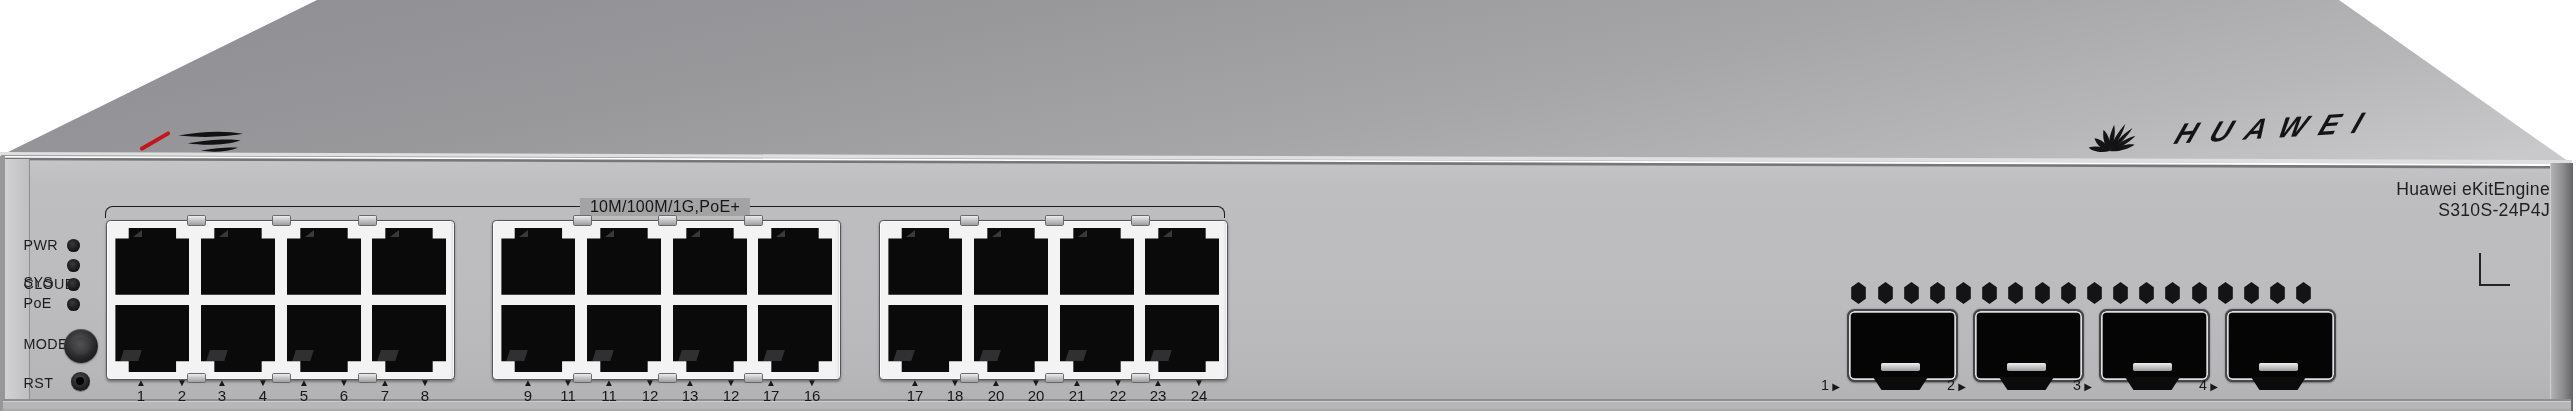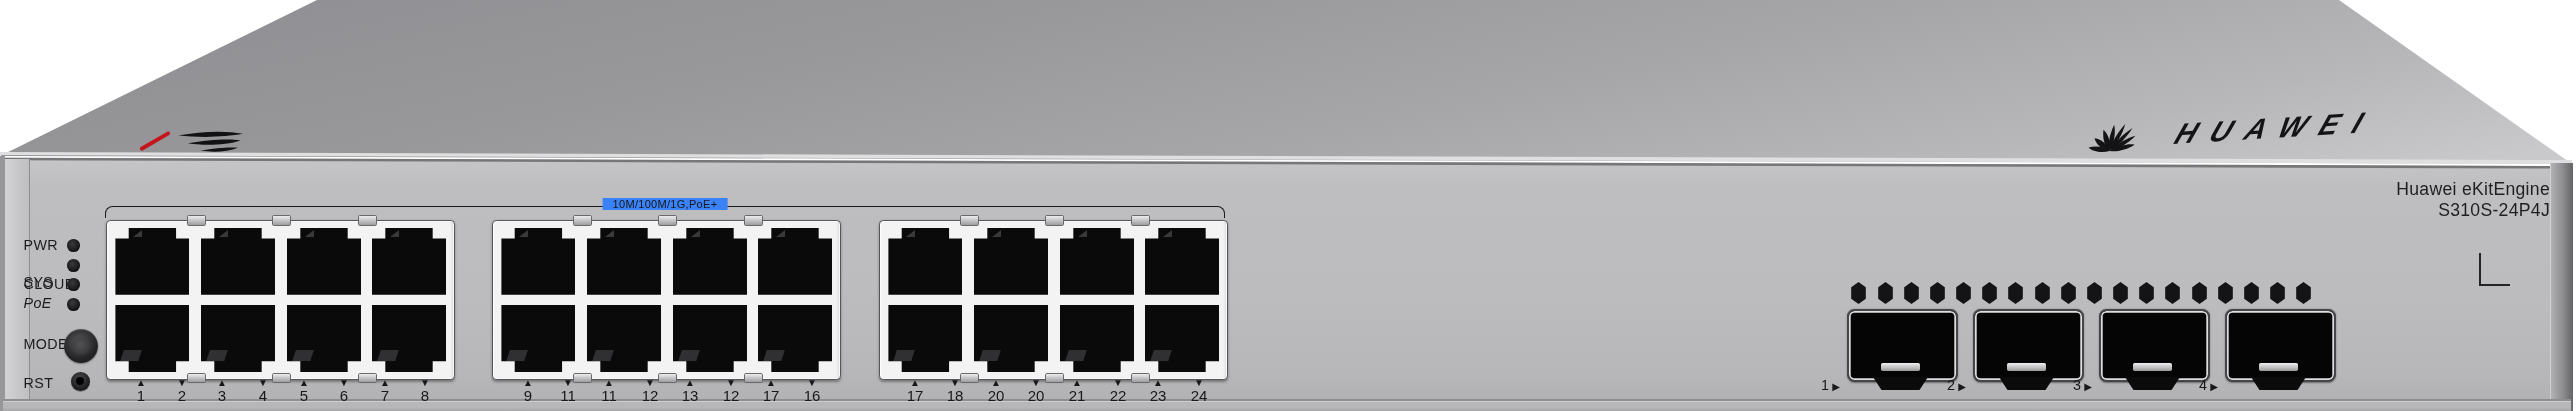--- a/index.html
+++ b/index.html
@@ -51,21 +51,21 @@
     background:radial-gradient(circle at 45% 40%,#525254,#39393b 70%);}
   .rst-btn{left:71px;top:372px;width:18.5px;height:18.5px;border-radius:50%;
     background:radial-gradient(circle at 45% 35%,#4a4a4c,#1d1d1f 65%);
     box-shadow:0 0.8px 0.8px rgba(0,0,0,.4);}
   .rst-btn-inner{left:5px;top:5px;width:8.4px;height:8.4px;border-radius:50%;background:#000;}
 
   
   .bracket{height:11px;border-top:1.7px solid #1b1b1d;border-left:1.7px solid #1b1b1d;
     border-right:1.7px solid #1b1b1d;border-radius:7.5px 7.5px 0 0;}
   .bracket .bk-label{position:absolute;left:50%;top:-9.2px;transform:translateX(-50%);
-    background:#3b82f6;padding:0 10px;font-size:11px;letter-spacing:0.3px;color:#161618;white-space:nowrap;}
+    background:#a3a3a3;padding:0 10px;font-size:16px;letter-spacing:0.3px;color:#161618;white-space:nowrap;}
 
   
   .port-group{position:absolute;width:347px;height:158px;background:#f3f3f4;
     border:1.7px solid #55555a;border-radius:4.2px;
     box-shadow:0 1.7px 2.5px rgba(0,0,0,.35), inset 0 0 0 0.8px #ffffff, inset -1.7px 0 2.5px rgba(0,0,0,.12);}
   .jack{position:absolute;width:74px;height:67px;background:#0a0a0b;}
   .jack-top{clip-path:polygon(18% 0,82% 0,82% 16%,100% 16%,100% 100%,0 100%,0 16%,18% 16%);}
   .jack-bottom{clip-path:polygon(0 0,100% 0,100% 84%,82% 84%,82% 100%,18% 100%,18% 84%,0 84%);}
   .jack-top::before{content:"";position:absolute;left:24%;top:2.5px;width:0;height:0;
     border-left:9.2px solid transparent;border-bottom:7.5px solid #39393b;}
@@ -139,21 +139,21 @@
   <div class="abs right-cap"></div>
   <div class="abs bottom-seam"></div>
 
   <div id="led-rows">
       <div class="abs led-label" style="left: 23.5px; top: 237px;">PWR</div>
       <div class="abs led-dot" style="left: 67px; top: 239px;"></div>
       <div class="abs led-label" style="left: 23.5px; top: 274px;">SYS</div>
       <div class="abs led-dot" style="left: 67px; top: 259px;"></div>
       <div class="abs led-label" style="left: 23.5px; top: 276px;">CLOUD</div>
       <div class="abs led-dot" style="left: 67px; top: 278px;"></div>
-      <div class="abs led-label" style="left: 23.5px; top: 295px; font-style: italic;">PoE</div>
+      <div class="abs led-label" style="left: 23.5px; top: 295px;">PoE</div>
       <div class="abs led-dot" style="left: 67px; top: 298px;"></div>
     </div>
 
   <div class="abs btn-label" style="left:23.5px;top:336px;">MODE</div>
   <div class="abs mode-btn">
     <div class="abs mode-btn-inner"></div>
   </div>
   <div class="abs btn-label" style="left:23.5px;top:375px;">RST</div>
   <div class="abs rst-btn">
     <div class="abs rst-btn-inner"></div>

